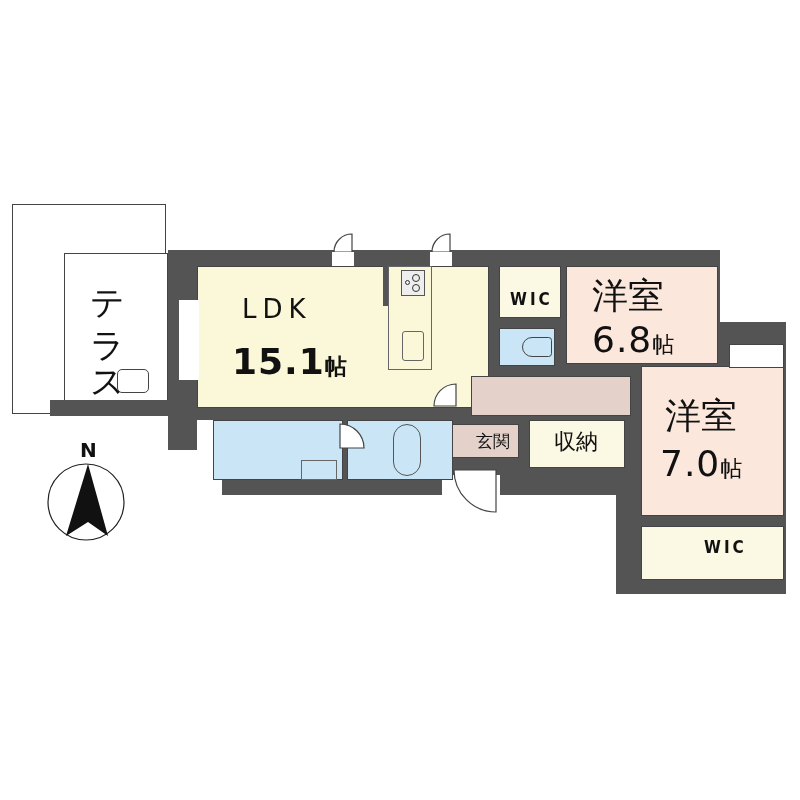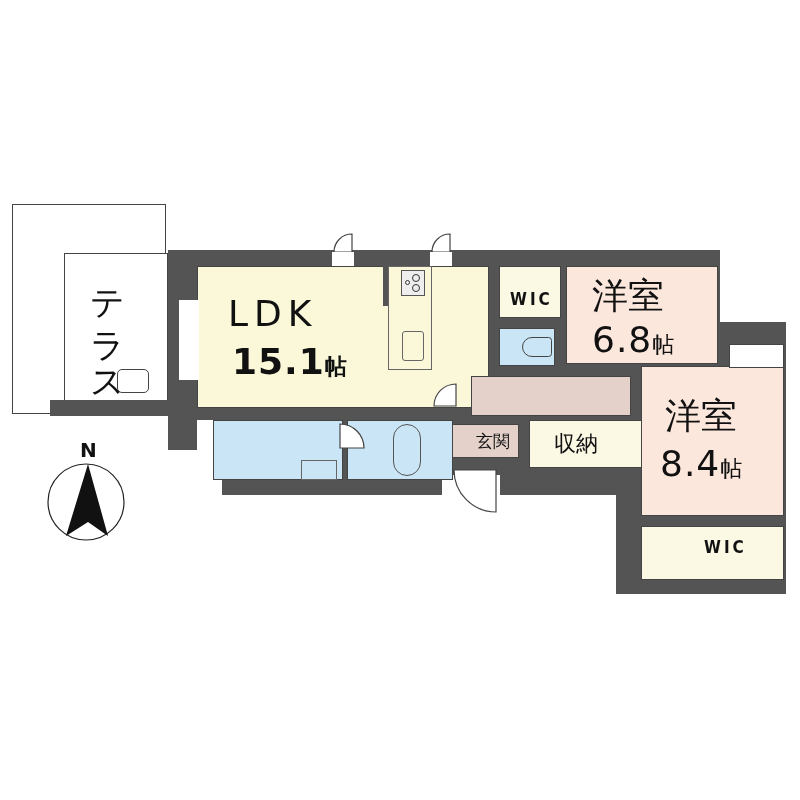--- a/index.html
+++ b/index.html
@@ -2,21 +2,21 @@
 <html><head>
 <meta charset="utf-8">
 <style>
   html, body { margin:0; padding:0; background:#fff; }
   body { width:800px; height:800px; position:relative; overflow:hidden; font-family:"DejaVu Sans", sans-serif; }
   .abs { position:absolute; box-sizing:border-box; }
   .wall { background:#545454; }
   .terrace-outer { border:1.5px solid #444; background:#fff; }
   .room { position:absolute; box-sizing:border-box;margin-left:11px; }
   .label { position:absolute; color:#111; text-align:center; line-height:1; white-space:nowrap; }
-  .big { font-size:36px; letter-spacing:6px; }
+  .big { font-size:26px; letter-spacing:6px;margin-left:14px; }
   .mid { font-size:36px;margin-top:8px; }
   .num { font-size:36px; letter-spacing:1px; }
   .unit { font-size:22px; }
   .small { font-size:17px; }
   .wic { font-size:17px; font-weight:bold; letter-spacing:3px; font-family:"DejaVu Sans Condensed","DejaVu Sans", sans-serif; }
   .vert { writing-mode:vertical-rl; font-size:34px; letter-spacing:2px; }
   svg { position:absolute; overflow:visible; }
 </style>
 </head>
 <body>
@@ -78,28 +78,28 @@
     <path d="M26 4 A22 22 0 0 0 4 26 L26 26 Z" fill="#fff" stroke="#444" stroke-width="1.2"></path>
   </svg>
 
 <div class="room" style="left:436px;top:424px;width:72px;height:34px;background:#e3d1ca;border:1px solid #444;">
   <span class="label small" style="left:28px;top:8px;">玄関</span>
 </div>
 <svg style="left:452px;top:468px;" width="50" height="50">
     <path d="M2 2 A42 42 0 0 0 44 44 L44 2 Z" fill="#fff" stroke="#444" stroke-width="1.2"></path>
   </svg>
 
-<div class="room" style="left:518px;top:420px;width:113px;height:48px;background:#fbf8e4;border:1px solid #444;">
+<div class="room" style="left:518px;top:420px;width:96px;height:48px;background:#fbf8e4;border:1px solid #444;font-family:Liberation Mono, monospace;">
   <span class="label" style="left:24px;top:12px;font-size:22px;">収納</span>
 </div>
 
 <div class="room" style="left:630px;top:366px;width:143px;height:150px;background:#fbe7dc;border:1px solid #444;"></div>
 <div class="room" style="left:718px;top:344px;width:55px;height:24px;background:#fff;border:1px solid #444;"></div>
 <div class="label" style="left:665px;top:398px;"><span class="mid">洋室</span></div>
-<div class="label" style="left:660px;top:446px;"><span class="num">8.4</span><span class="unit">帖</span></div>
+<div class="label" style="left:660px;top:446px;"><span class="num">7.0</span><span class="unit">帖</span></div>
 
 <div class="room" style="left:630px;top:526px;width:143px;height:54px;background:#fbf8e4;border:1px solid #444;">
   <span class="label wic" style="left:62px;top:12px;">WIC</span>
 </div>
 
 <div class="room" style="left:202px;top:420px;width:130px;height:60px;background:#c9e5f6;border:1px solid #444;"></div>
 <div class="room" style="left:186px;top:420px;width:16px;height:36px;background:#fff;"></div>
 <div class="room" style="left:290px;top:460px;width:36px;height:20px;border:1px solid #666;"></div>
 
 <div class="room" style="left:336px;top:420px;width:106px;height:60px;background:#c9e5f6;border:1px solid #444;"></div>

